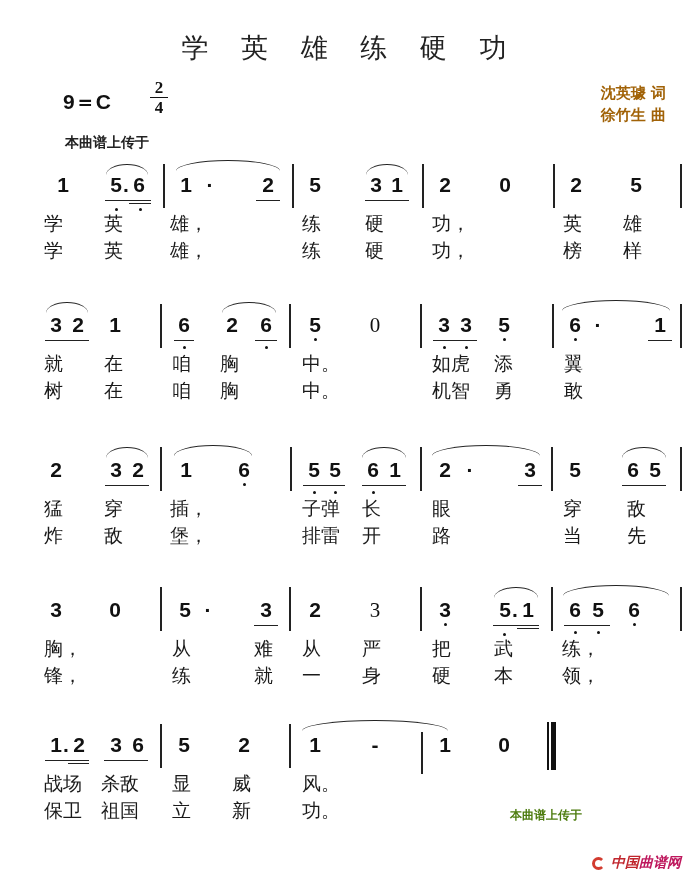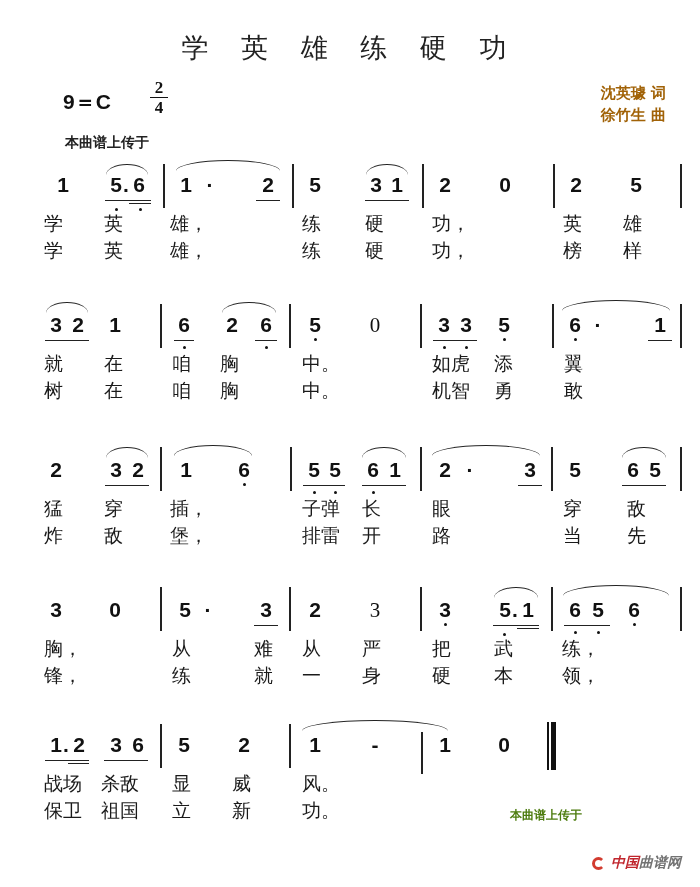--- a/index.html
+++ b/index.html
@@ -48,21 +48,21 @@
   }
   .final-thin { position: absolute; width: 1.5px; background: #111; }
   .final-thick { position: absolute; width: 5px; background: #111; }
   .footer {
     position: absolute; left: 510px; top: 807px; font-size: 12px; color: #4d7c0f; font-weight: bold;
   }
   .footer-logo {
     position: absolute; left: 597px; top: 854px; font-size: 14px; font-weight: bold; font-style: italic;
   }
   .footer-logo .zg { color: #c0262d; }
-  .footer-logo .qpw { color: #737373; }
+  .footer-logo .qpw { color: #be185d; }
   .logo-icon {
     position: absolute; left: 592px; top: 857px; width: 13px; height: 13px;
     border: 3px solid #d23b2f; border-right-color: transparent; border-radius: 50%; box-sizing: border-box;
   }
 </style>
 </head>
 <body>
 
 <div class="title">学 英 雄  练 硬 功</div>
 <div class="key">9＝C</div>

